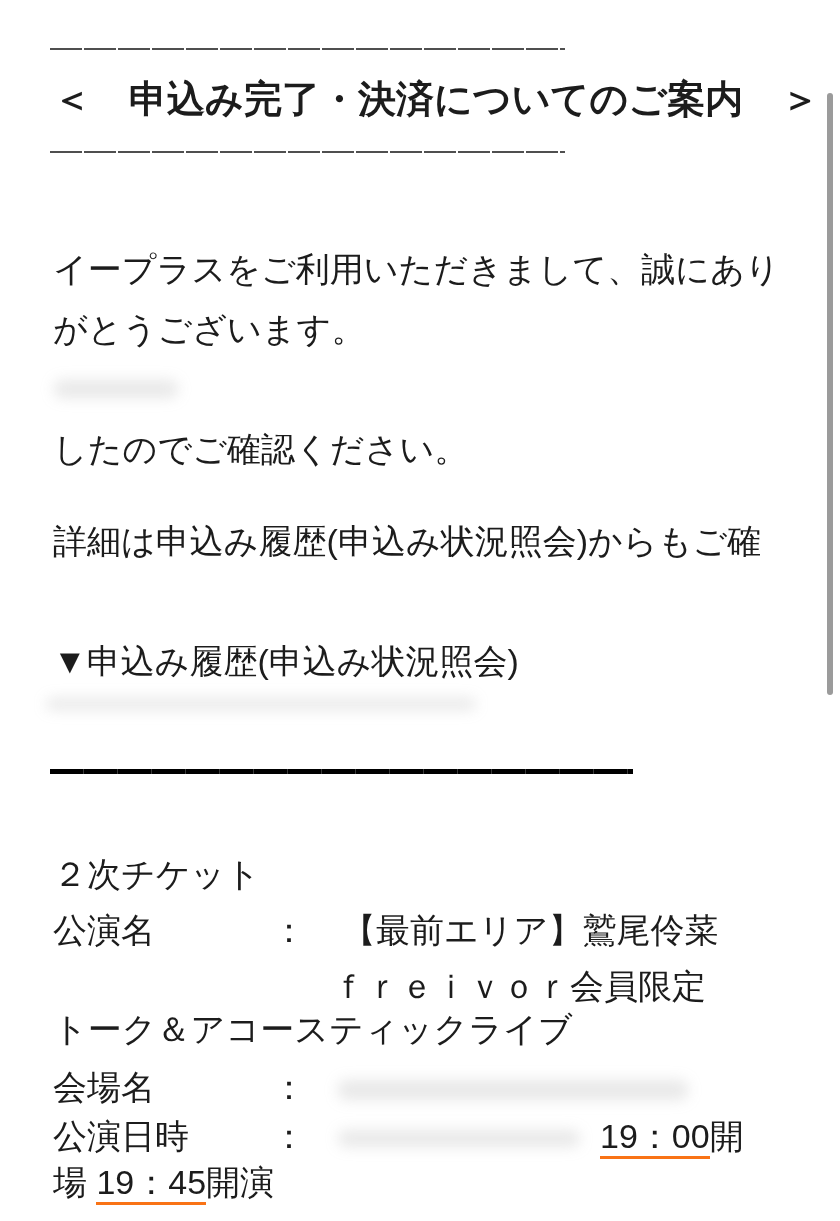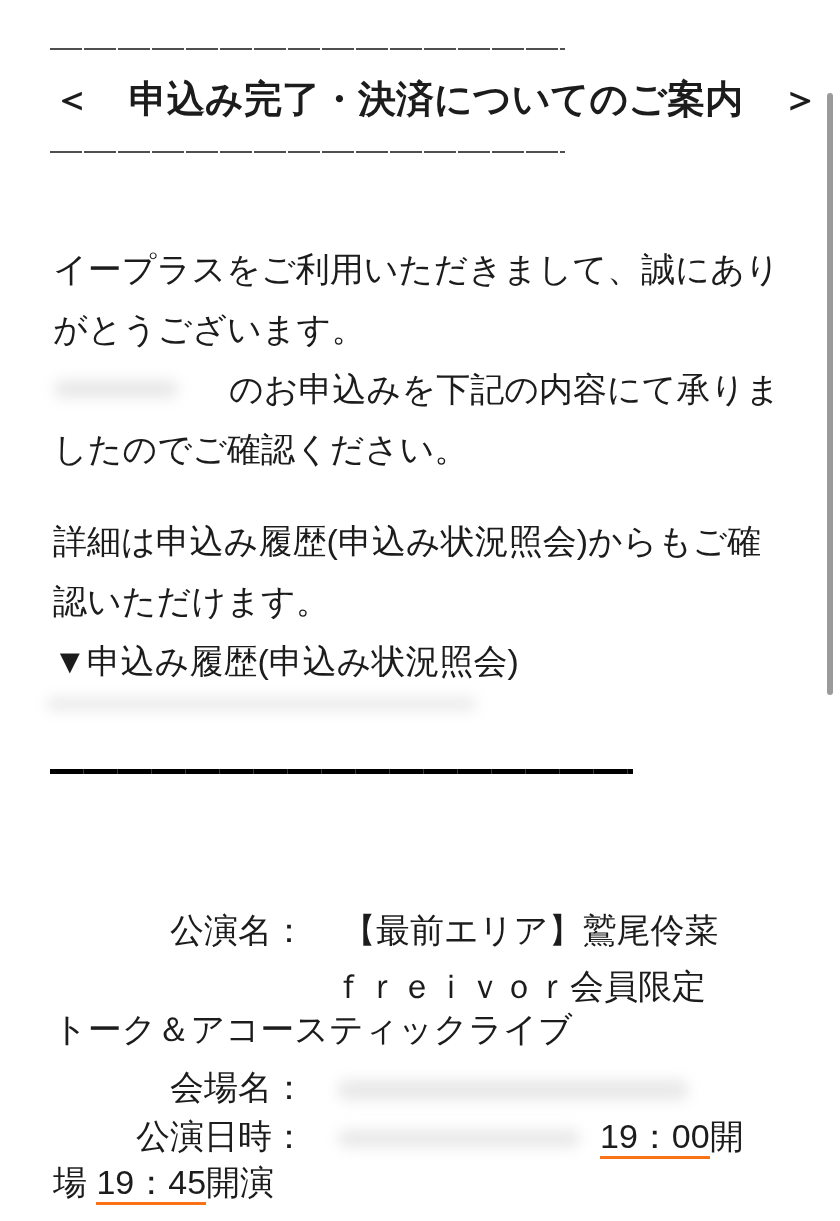--- a/index.html
+++ b/index.html
@@ -30,21 +30,21 @@
     position:absolute;height:2px;
     background:repeating-linear-gradient(90deg,#4f4f4f 0 32px,#ffffff 32px 34px);
   }
   .hr-top{left:50px;top:48px;width:515px;}
   .hr-mid{left:50px;top:151px;width:515px;}
   .thickline{
     position:absolute;left:50px;top:769px;width:583px;height:5px;
     background:repeating-linear-gradient(90deg,#000000 0 33px,#3a3a3a 33px 34px);
   }
   .redact-gap{display:inline-block;width:176px;height:1px;}
-  .lbl{display:inline-block;width:219px;text-align:right;}
+  .lbl{display:inline-block;width:219px;}
   .val-gap{display:inline-block;width:36px;height:1px;}
   .dt-gap{display:inline-block;width:294px;height:1px;}
   .indent-freivor{padding-left:279px;}
   .time{
     border-bottom:3px solid #f97316;
     padding-bottom:1px;
   }
   .smudge{
     position:absolute;
     background:rgba(150,150,150,0.22);
@@ -68,31 +68,31 @@
 
   <div class="hr hr-top"></div>
 
   <div class="heading">＜　申込み完了・決済についてのご案内　＞</div>
 
   <div class="hr hr-mid"></div>
 
   <div class="line" style="top:246px">イープラスをご利用いただきまして、誠にあり</div>
   <div class="line" style="top:306px">がとうございます。</div>
   <div class="smudge smudge-name"></div>
-  <div class="line" style="top:366px"><span class="redact-gap"></span><span>のお申込みを下記の内容にて承りま</span></div>
+  <div class="line" style="top:366px"><span class="redact-gap"></span></div>
   <div class="line" style="top:518px">詳細は申込み履歴(申込み状況照会)からもご確</div>
 
   <div class="line" style="top:426px">したのでご確認ください。</div>
-  <div class="line" style="top:578px">認いただけます。</div>
 
   <div class="line" style="top:638px">▼申込み履歴(申込み状況照会)</div>
   <div class="smudge smudge-url"></div>
 
   <div class="thickline"></div>
 
+  <div class="line" style="top:851px">２次チケット</div>
 
   <div class="line" style="top:907px"><span class="lbl">公演名</span><span>：</span><span class="val-gap"></span><span>【最前エリア】鷲尾伶菜</span></div>
 
   <div class="line indent-freivor" style="top:963px">ｆｒｅｉｖｏｒ会員限定</div>
 
   <div class="line" style="top:1064px"><span class="lbl">会場名</span><span>：</span></div>
 
   <div class="line" style="top:1006px">トーク＆アコースティックライブ</div>
   <div class="smudge smudge-venue"></div>
 

